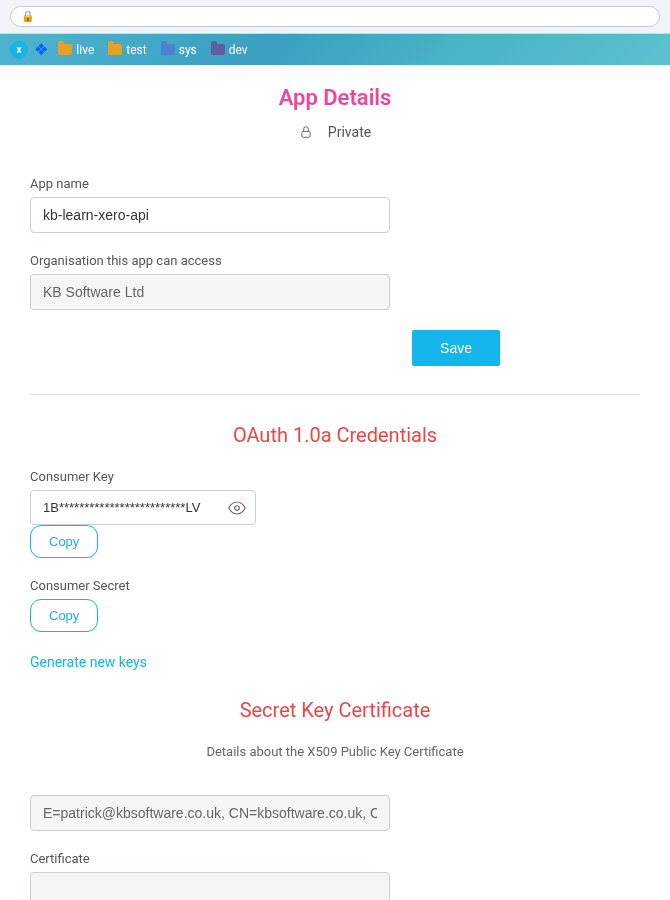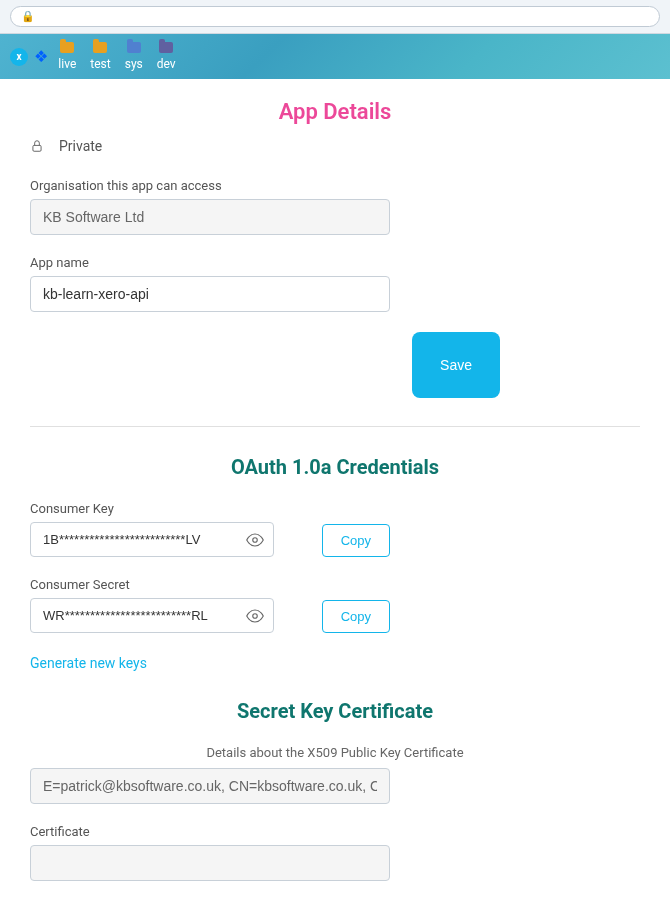--- a/index.html
+++ b/index.html
@@ -47,21 +47,20 @@
     }
     .bookmark-item {
       display: flex;
       align-items: center;
       gap: 4px;
       color: #fff;
       font-size: 12px;
       cursor: pointer;
       padding: 2px 4px;
       border-radius: 3px;
-      flex-direction: column;
     }
     .folder-icon {
       width: 14px;
       height: 11px;
       background: #e8a020;
       border-radius: 0 2px 2px 2px;
       position: relative;
     }
     .folder-icon::before {
       content: '';
@@ -109,25 +108,25 @@
       text-align: center;
       font-size: 22px;
       font-weight: 600;
       color: #ec4899;
       margin-bottom: 14px;
     }
 
     .private-badge {
       display: flex;
       align-items: center;
-      justify-content: flex-start;
+      justify-content: center;
       gap: 15px;
       color: #555;
       font-size: 14px;
-      margin-bottom: 24px;
+      margin-bottom: 36px;
     }
 
     .form-group {
       margin-bottom: 20px;
     }
 
     .form-label {
       display: block;
       font-size: 13px;
       color: #555;
@@ -152,50 +151,51 @@
     }
 
     .save-btn {
       display: block;
       margin-left: auto;
       margin-right: 140px;
       margin-top: 8px;
       background: #13b5ea;
       color: #fff;
       border: none;
-      border-radius: 8px;
-      padding: 25px 28px;
+      border-radius: 2px;
+      padding: 10px 28px;
       font-size: 14px;
       font-weight: 500;
       cursor: pointer;
     }
 
     .divider {
       border: none;
       border-top: 1px solid #e0e0e0;
       margin: 28px 0;
     }
 
     .section-title {
       text-align: center;
       font-size: 20px;
-      font-weight: 700;
-      color: #0f766e;
+      font-weight: 400;
+      color: #ef4444;
       margin-bottom: 22px;
     }
 
     .credential-group {
       margin-bottom: 20px;
     }
 
     .credential-field-row {
       display: flex;
-      align-items: flex-end;
-      gap: 24px;
+      align-items: flex-start;
+      gap: 0;
       width: 360px;
+      flex-direction: column;
     }
 
     .credential-input-wrap {
       flex: 1;
       position: relative;
       display: flex;
       align-items: center;
     }
 
     .credential-input {
@@ -219,43 +219,42 @@
       padding: 2px;
       display: flex;
       align-items: center;
       justify-content: center;
     }
 
     .copy-btn {
       background: #fff;
       border: 1px solid #13b5ea;
       color: #13b5ea;
-      border-radius: 4px;
+      border-radius: 11px;
       padding: 8px 18px;
       font-size: 13px;
       font-weight: 500;
       cursor: pointer;
       white-space: nowrap;
-      margin-left: 24px;
     }
 
     .generate-link {
       color: #13b5ea;
       font-size: 14px;
       text-decoration: none;
       cursor: pointer;
       display: inline-block;
       margin-bottom: 28px;
     }
 
     .section-sub {
       text-align: center;
       font-size: 13px;
       color: #666;
-      margin-bottom: 8px;
+      margin-bottom: 36px;
     }
 
     
     .eye-svg {
       width: 18px;
       height: 18px;
       stroke: #666;
       fill: none;
       stroke-width: 1.5;
     }
@@ -308,28 +307,28 @@
   <div class="private-badge">
     <svg class="lock-svg" viewBox="0 0 24 24">
       <rect x="5" y="11" width="14" height="10" rx="2"></rect>
       <path d="M8 11V7a4 4 0 0 1 8 0v4"></path>
     </svg>
     <span>Private</span>
   </div>
 
   
   <div class="form-group">
+    <label class="form-label">App name</label>
+    <input type="text" class="form-input" value="kb-learn-xero-api" style="">
+  </div>
+
+  
+  <div class="form-group">
     <label class="form-label">Organisation this app can access</label>
     <input type="text" class="form-input readonly" readonly="" value="KB Software Ltd" style="">
-  </div>
-
-  
-  <div class="form-group">
-    <label class="form-label">App name</label>
-    <input type="text" class="form-input" value="kb-learn-xero-api" style="">
   </div>
 
   
   <button class="save-btn">Save</button>
 
   <hr class="divider">
 
   
   <h2 class="section-title">OAuth 1.0a Credentials</h2>
 
@@ -347,29 +346,20 @@
         </button>
       </div>
       <button class="copy-btn">Copy</button>
     </div>
   </div>
 
   
   <div class="credential-group">
     <label class="form-label">Consumer Secret</label>
     <div class="credential-field-row">
-      <div class="credential-input-wrap">
-        <input type="text" class="credential-input" value="WR*************************RL" readonly="" style="">
-        <button class="eye-btn">
-          <svg class="eye-svg" viewBox="0 0 24 24">
-            <path d="M1 12s4-8 11-8 11 8 11 8-4 8-11 8-11-8-11-8z"></path>
-            <circle cx="12" cy="12" r="3"></circle>
-          </svg>
-        </button>
-      </div>
       <button class="copy-btn">Copy</button>
     </div>
   </div>
 
   
   <a class="generate-link">Generate new keys</a>
 
   
   <h2 class="section-title">Secret Key Certificate</h2>
   <p class="section-sub">Details about the X509 Public Key Certificate</p>

